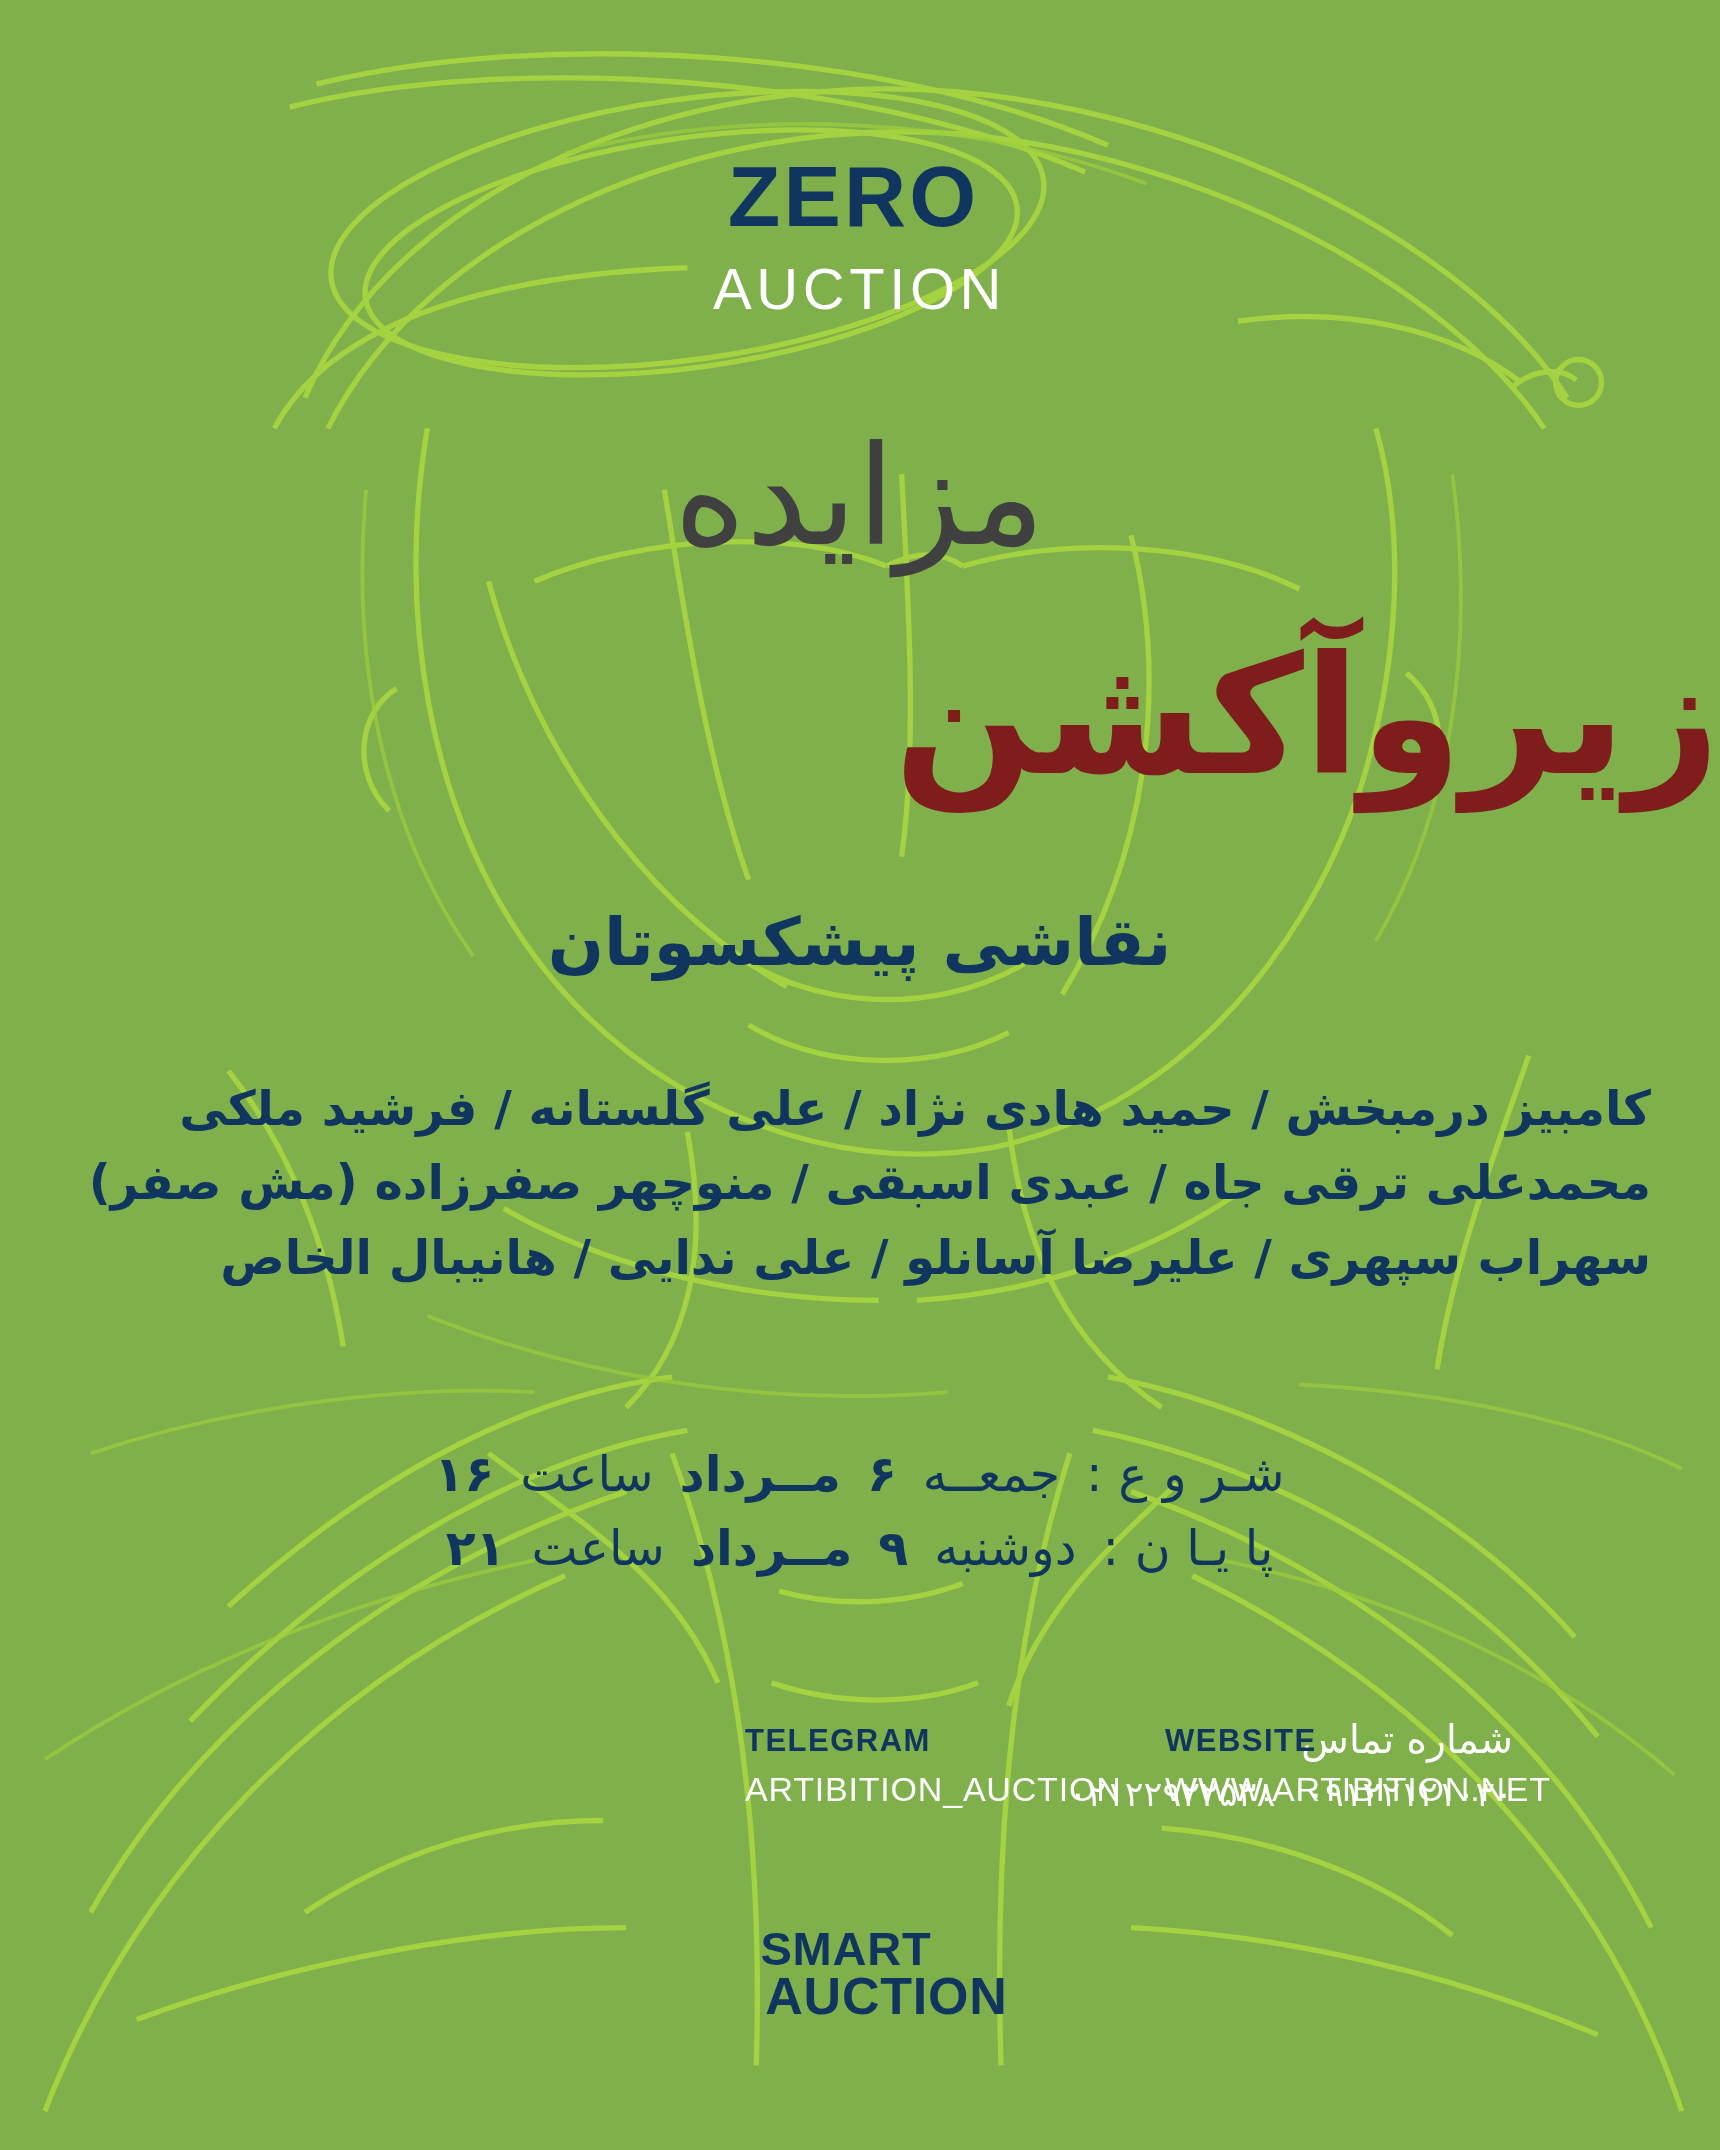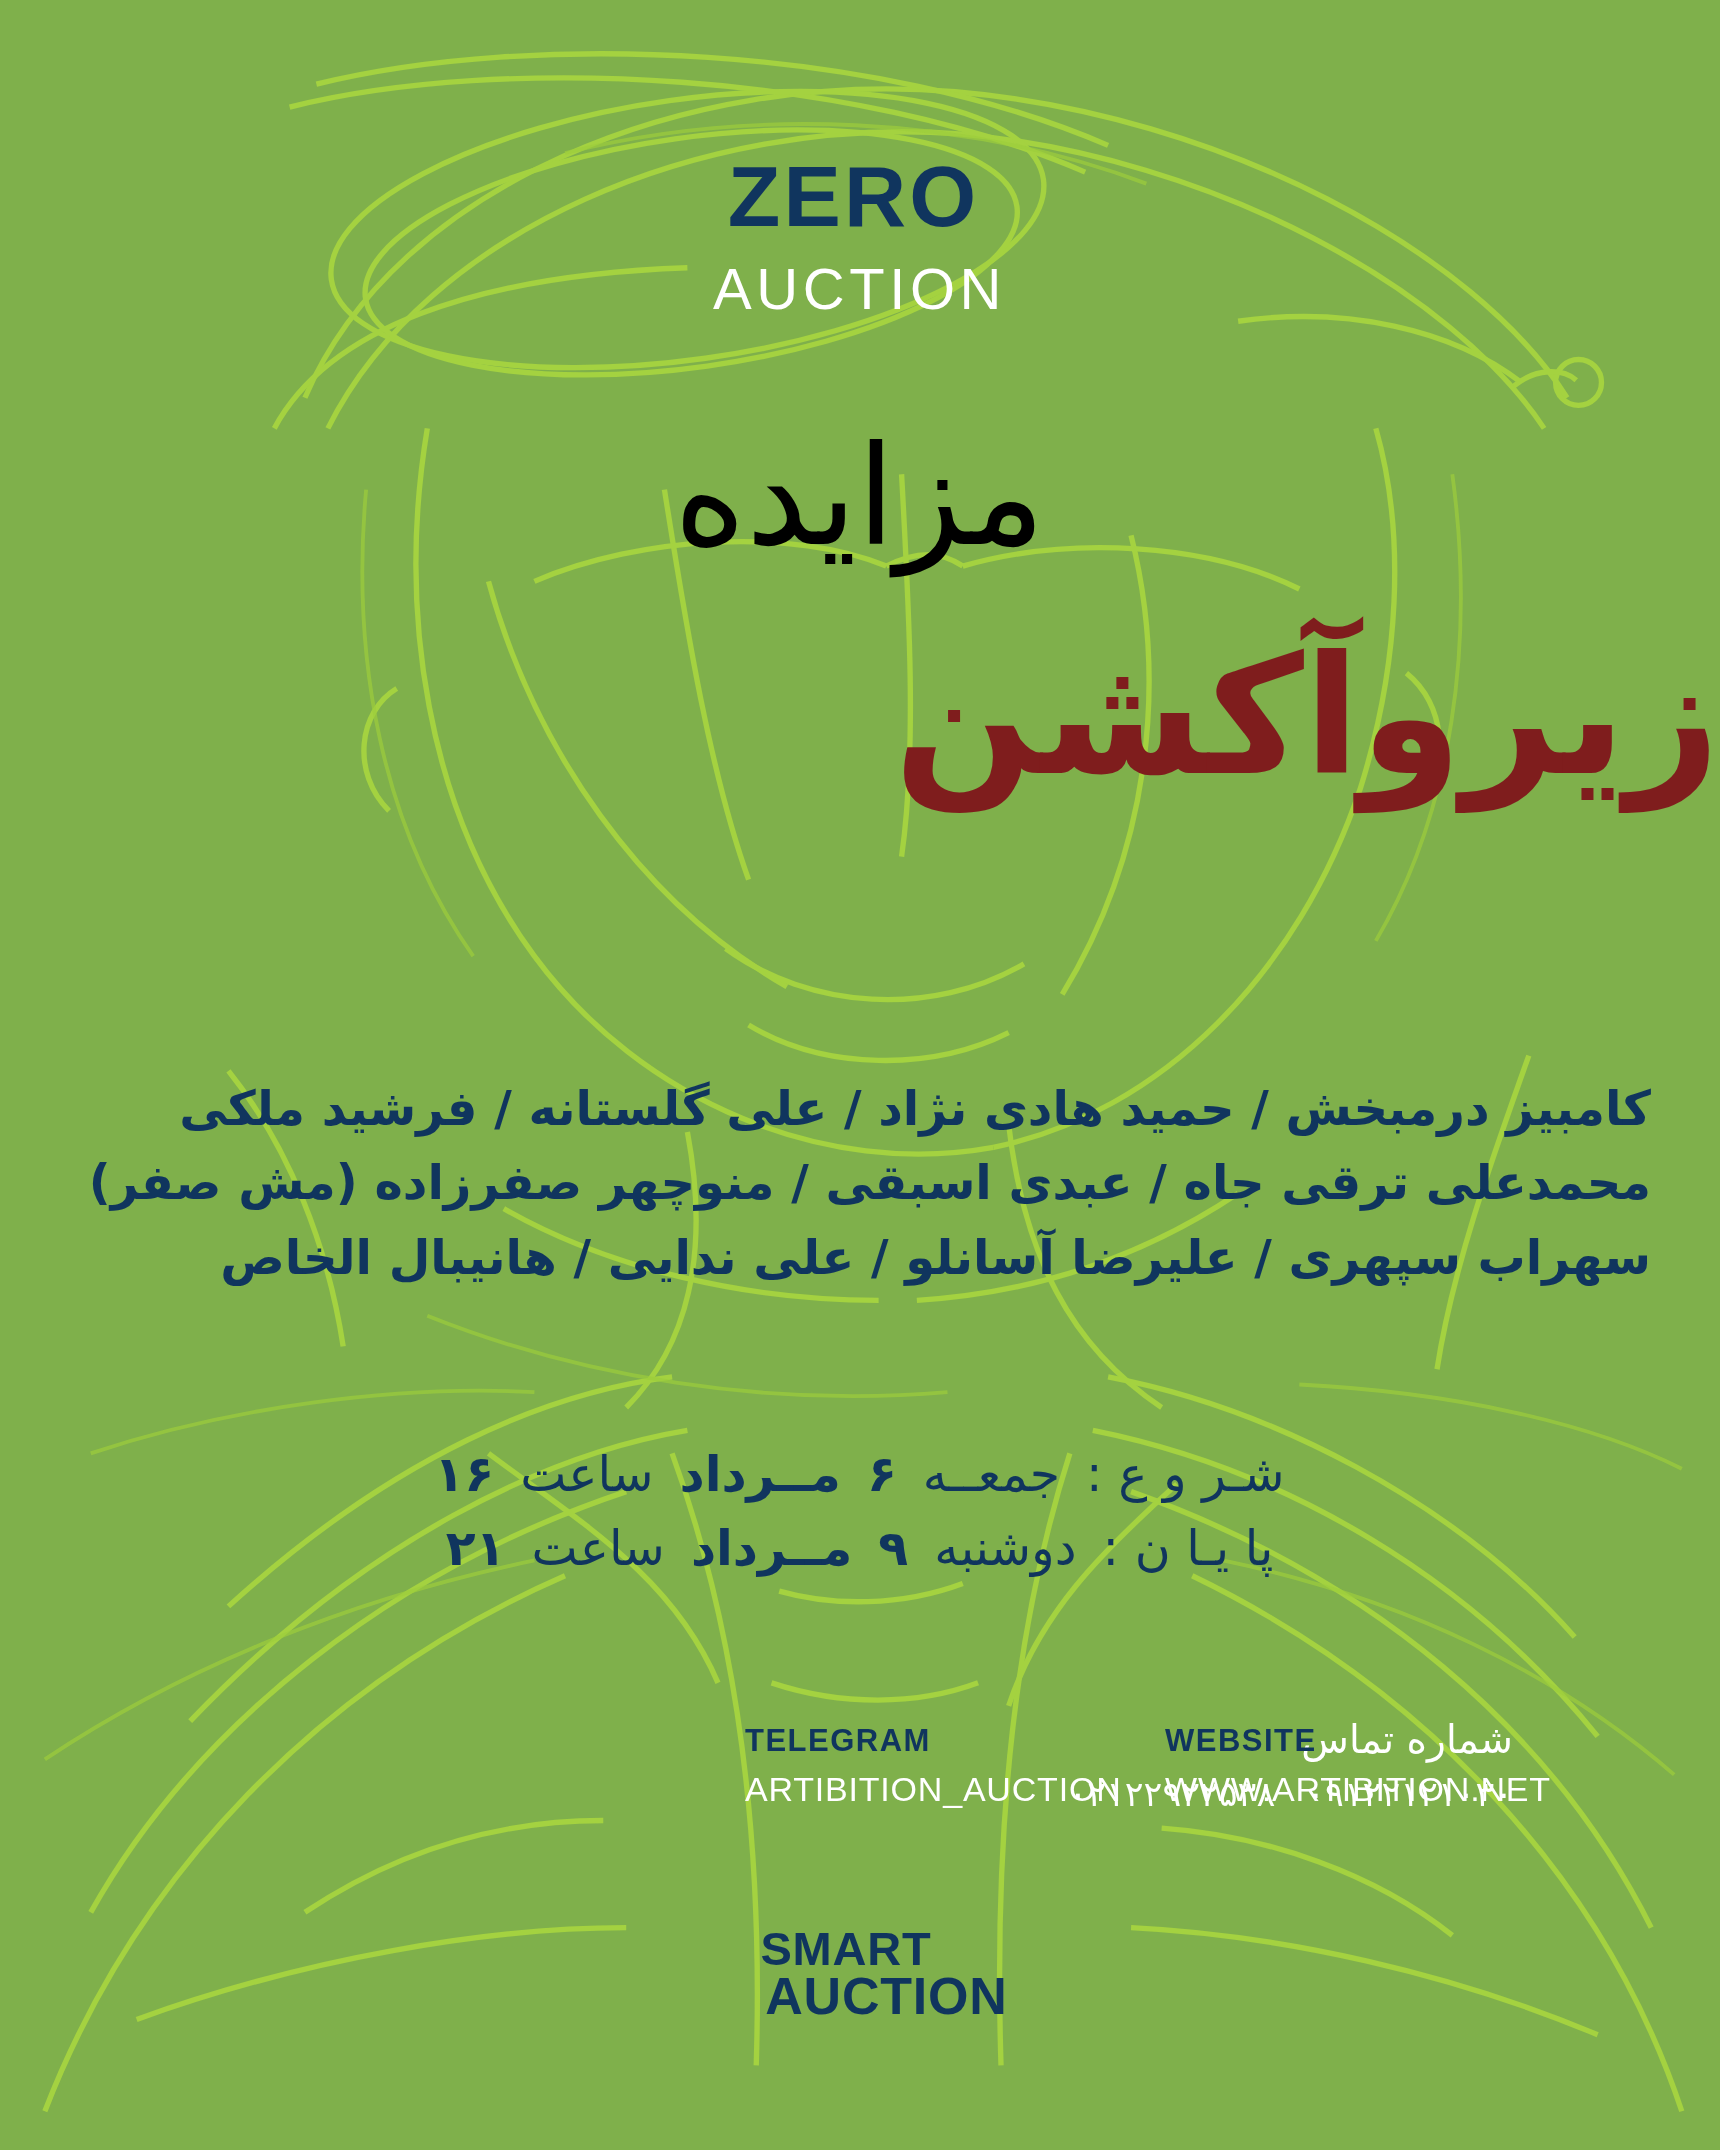--- a/index.html
+++ b/index.html
@@ -65,21 +65,21 @@
   }
 
   .mozayede {
     position: absolute;
     top: 428px;
     left: 0;
     right: 0;
     text-align: center;
     font-family: "DejaVu Sans", sans-serif;
     font-size: 138px;
-    color: #000000;
+    color: #404040;
     line-height: 1;
     direction: rtl;
   }
 
   .zero-auction-fa {
     position: absolute;
     top: 635px;
     left: 0;
     right: 0;
     font-family: "DejaVu Sans", sans-serif;
@@ -318,20 +318,21 @@
     </svg>
   </div>
 
   <div class="content">
 
     <div class="zero-word">ZERO</div>
     <div class="auction-word">AUCTION</div>
 
     <div class="mozayede">مزایده</div>
     <div class="zero-auction-fa">زیروآکشن</div>
+    <div class="subtitle-fa">نقاشی پیشکسوتان</div>
 
     <div class="artists">
       <div class="artists-line">کامبیز درمبخش / حمید هادی نژاد / علی گلستانه / فرشید ملکی</div>
       <div class="artists-line">محمدعلی ترقی جاه / عبدی اسبقی / منوچهر صفرزاده (مش صفر)</div>
       <div class="artists-line">سهراب سپهری / علیرضا آسانلو / علی ندایی / هانیبال الخاص</div>
     </div>
 
     <div class="schedule">
       <div class="sched-row">
         <span class="sched-label">شـر و ع :</span>

